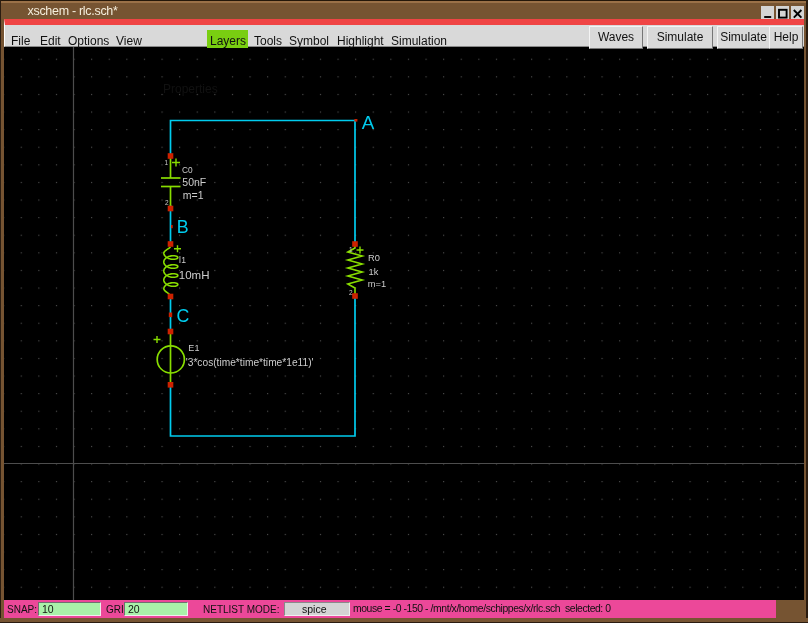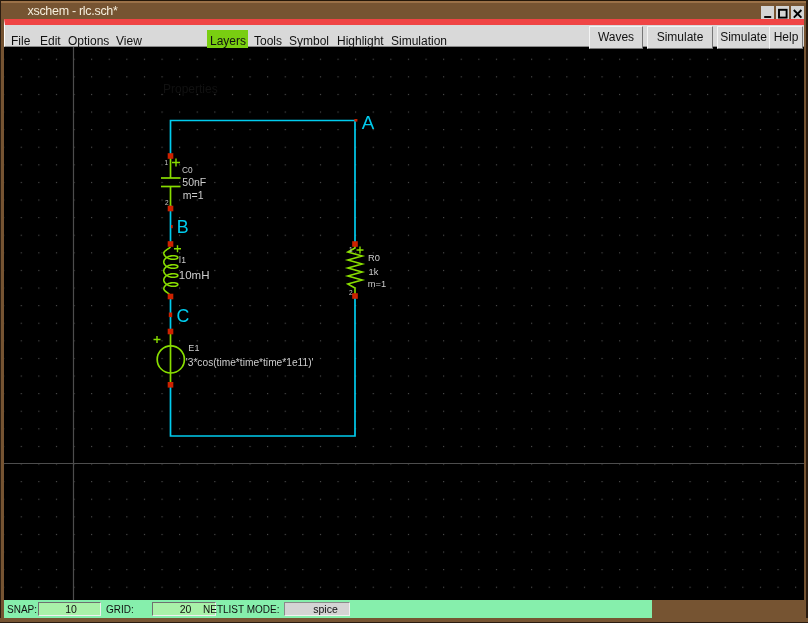--- a/index.html
+++ b/index.html
@@ -14,21 +14,21 @@
 #titletext { position:absolute; left:27.5px; top:3.5px; font-size:12.5px; color:#f4eedd; letter-spacing:-0.3px; }
 .winbtn { position:absolute; top:6px; width:13px; height:13px; background:#d4d4d4; }
 #btnmin { left:760.5px; }
 #btnmax { left:776px; }
 #btnclose { left:790.5px; }
 #menubar { position:absolute; left:4px; top:19px; width:800px; height:28px; background:#d9d9d9; border-top:6px solid #ef4444; border-left:1px solid #ffffff; border-bottom:1px solid #888888; }
 .mi { position:absolute; top:8px; font-size:12px; color:#111111; line-height:17px; }
 #layershl { position:absolute; left:202px; top:5px; width:41px; height:18px; background:#79ce11; }
 .btn { position:absolute; top:1px; height:23px; background:#d9d9d9; border:1px solid #767676; border-top-color:#f4f4f4; border-left-color:#f4f4f4; font-size:12px; color:#111; text-align:center; line-height:21px; }
 #canvas { position:absolute; left:4px; top:47px; width:800px; height:553px; background:#000000; }
-#statusbar { position:absolute; left:4px; top:600px; width:648px; height:18px; background:#86efac;text-align:center; }
+#statusbar { position:absolute; left:4px; top:600px; width:772px; height:18px; background:#ec4899; }
 .st { position:absolute; top:2.5px; font-size:10px; color:#111; line-height:14px; }
 .entry-green { position:absolute; top:2px; height:14px; background:#a9f1a9; border:1px solid #707070; border-bottom-color:#efefef; border-right-color:#efefef; font-size:10.5px; color:#111; line-height:12px; padding-left:3px; }
 #spiceentry { position:absolute; left:280px; top:2px; width:66px; height:14px; background:#d4d4d4; border:1px solid #8a8a8a; border-bottom-color:#f0f0f0; border-right-color:#f0f0f0; font-size:10.5px; color:#111; line-height:12px; padding-left:17px; }
 #bottomborder { position:absolute; left:0; top:618px; width:808px; height:5px; background:#765432; }
 #bottomedge { position:absolute; left:0; top:621.5px; width:808px; height:1.5px; background:#2a1c10; }
 </style>
 </head>
 <body>
 <div id="canvas">
 <svg width="800" height="553" viewBox="0 0 800 553">
@@ -149,18 +149,19 @@
   <div class="btn" style="left:584px; width:54px;">Waves</div>
   <div class="btn" style="left:642px; width:66px;">Simulate</div>
   <div class="btn" style="left:712px; width:53px;">Simulate</div>
   <div class="btn" style="left:764px; width:34px;">Help</div>
 </div>
 
 <div id="statusbar">
   <span class="st" style="left:3px;">SNAP: </span>
   <div class="entry-green" style="left:34px; width:63px;">10</div>
   <span class="st" style="left:102px;">GRID: </span>
-  <div class="entry-green" style="left:148px; width:64px;">20</div>
+  <div class="entry-green" style="left:120px; width:64px;">20</div>
   <span class="st" style="left:199px;">NETLIST MODE:</span>
   <div id="spiceentry">spice</div>
+  <span class="st" style="left:349px; font-size:10.4px; letter-spacing:-0.42px; top:2px;">mouse = -0 -150 - /mnt/x/home/schippes/x/rlc.sch&nbsp; selected: 0</span>
 </div>
 <div id="bottomborder"></div>
 <div id="bottomedge"></div>
 
 </body></html>

